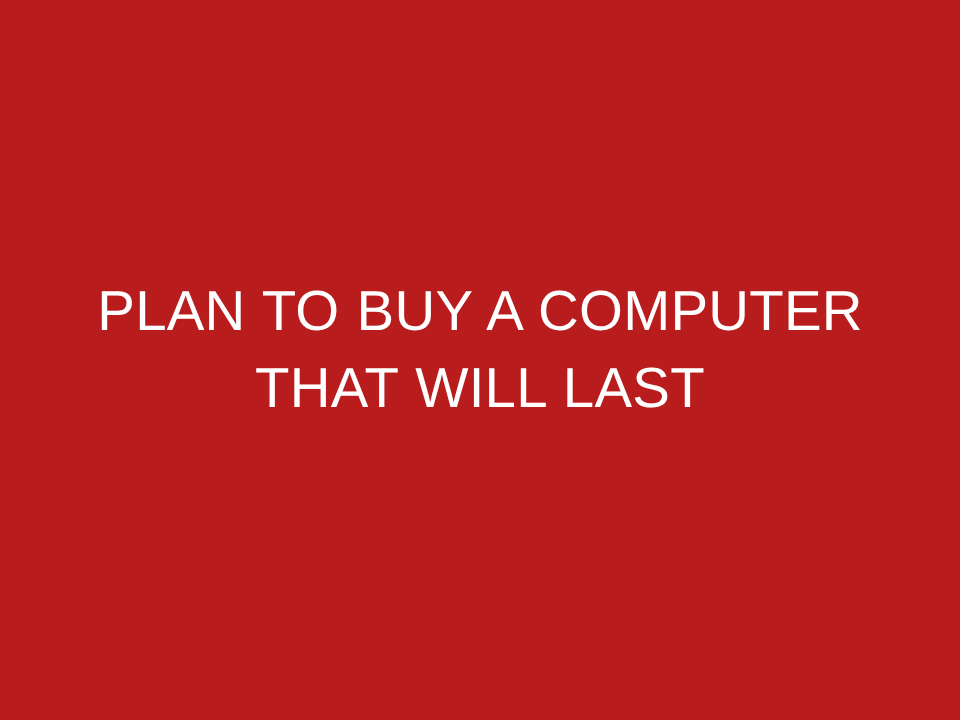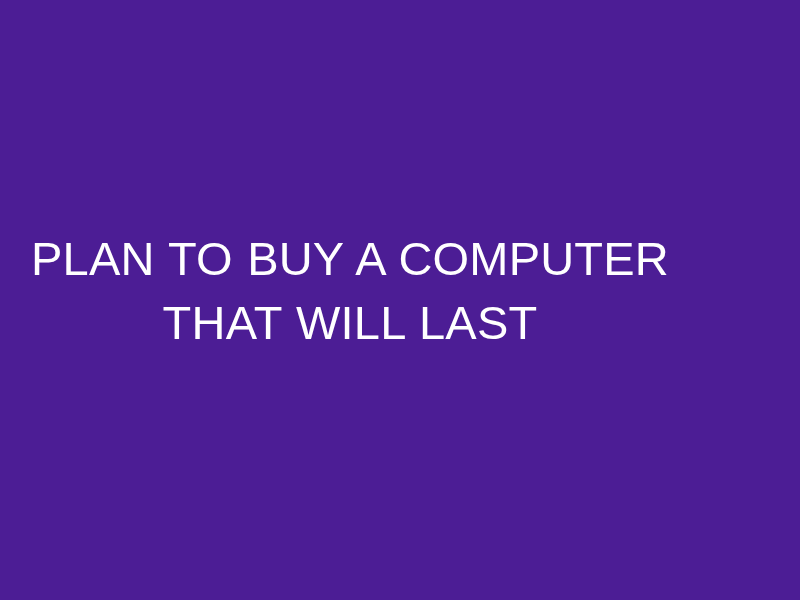--- a/index.html
+++ b/index.html
@@ -15,23 +15,24 @@
     font-family: "Liberation Sans", sans-serif;
     background: #ffffff;
   }
 
   
   .hero-banner {
     position: relative;
     box-sizing: border-box;
     width: 800px;
     height: 600px;
-    background-color: #4c1d95;
+    background-color: #b91c1c;
     display: flex;
     align-items: center;
+    justify-content: center;
   }
 
   
   .hero-title-block {
     width: 700px;
     margin-top: -18px;
     padding: 0 10px;
     box-sizing: border-box;
     text-align: center;
   }

